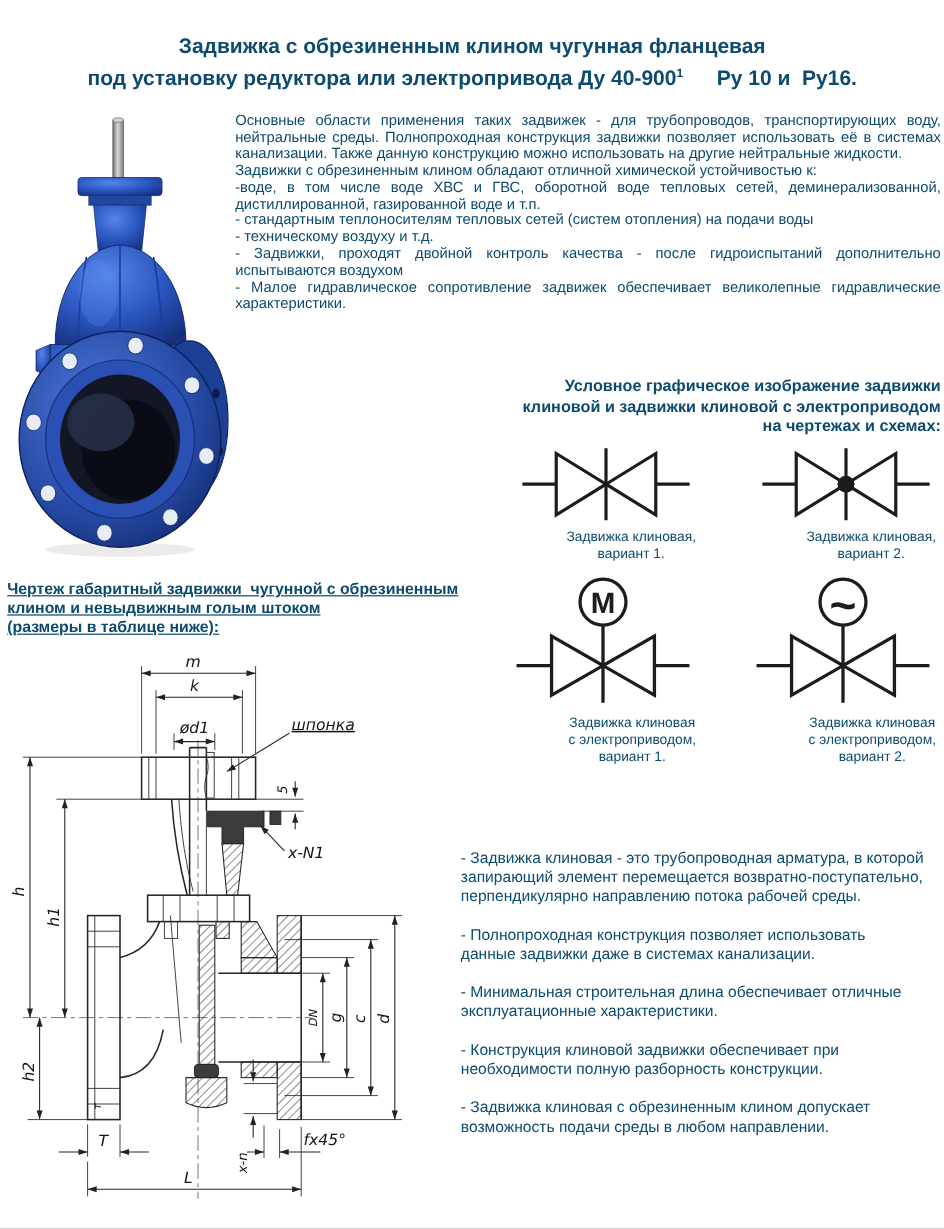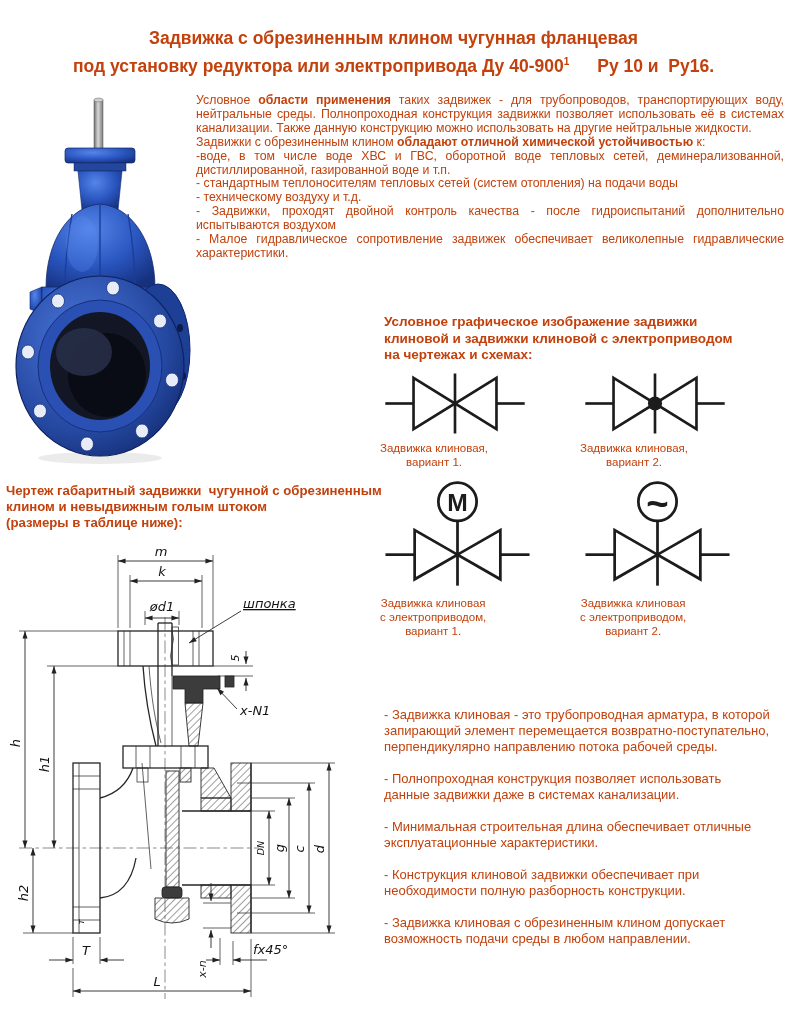--- a/index.html
+++ b/index.html
@@ -1,38 +1,38 @@
 <!DOCTYPE html>
 <html><head>
 <meta charset="utf-8">
 <style>
   html,body{margin:0;padding:0;background:#888;}
   .page{position:relative;width:787px;height:1024px;background:#ffffff;overflow:hidden;
-        font-family:"Liberation Sans",sans-serif;color:#c2410c;margin:0 auto;}
+        font-family:"Liberation Sans",sans-serif;color:#0c4a6e;margin:0 auto;}
   .abs{position:absolute;}
-  .b{font-weight:700;}
+  .b{font-weight:400;}
   
   .title{top:26px;left:0;width:100%;text-align:center;font-weight:700;font-size:17.5px;line-height:24px;}
   .title .sup{font-size:10px;vertical-align:super;}
   .title .tail{white-space:pre;margin-left:28px;}
   
   .text1{left:196px;top:94px;width:588px;font-size:12.3px;line-height:13.9px;text-align:justify;}
   .text1 p{margin:0;}
   
-  .symhead{left:384px;top:314px;width:400px;text-align:left;font-weight:700;
+  .symhead{left:384px;top:314px;width:400px;text-align:right;font-weight:700;
            font-size:13.5px;line-height:16.5px;white-space:pre-line;}
   .symgrid{left:380px;top:369px;width:400px;display:flex;flex-wrap:wrap;}
-  .symcell{width:50%;display:flex;flex-direction:column;align-items:flex-start;box-sizing:border-box;}
+  .symcell{width:50%;display:flex;flex-direction:column;align-items:flex-end;box-sizing:border-box;}
   .symcell.r2{margin-top:9px;}
   .cap{font-size:11.5px;line-height:14px;text-align:center;white-space:pre-line;margin-top:3px;}
   .sym line,.sym polygon,.sym circle{stroke:#1c1c1c;stroke-width:3;fill:none;}
   .sym .dot{fill:#1c1c1c;stroke:none;}
   .sym text{font-family:"Liberation Sans",sans-serif;font-weight:700;fill:#1c1c1c;}
   
-  .drawhead{left:6px;top:483px;width:382px;font-weight:700;font-size:13.2px;line-height:16px;white-space:pre-wrap;}
+  .drawhead{left:6px;top:483px;width:382px;font-weight:700;font-size:13.2px;line-height:16px;white-space:pre-wrap;text-decoration:underline;}
   
   .features{left:368px;top:691px;width:418px;font-size:13px;line-height:16px;}
   .features div{margin:16px;}
   
   .draw .o{fill:none;stroke:#262626;stroke-width:1.3;}
   .draw .t{fill:none;stroke:#2e2e2e;stroke-width:0.75;}
   .draw .dm{fill:none;stroke:#262626;stroke-width:0.9;}
   .draw .cl{fill:none;stroke:#5a5a5a;stroke-width:0.7;stroke-dasharray:13 3.5 3.5 3.5;}
   .draw .ht{fill:url(#hatch);stroke:#262626;stroke-width:0.9;}
   .draw .dk{fill:#3c3c3c;stroke:#222;stroke-width:0.8;}
@@ -95,21 +95,21 @@
     <ellipse cx="134" cy="339" rx="6.5" ry="7" fill="#e7ecf7" stroke="#16307e" stroke-width="0.8"></ellipse>
     <ellipse cx="79" cy="352" rx="6.5" ry="7" fill="#e7ecf7" stroke="#16307e" stroke-width="0.8"></ellipse>
     <ellipse cx="32" cy="319" rx="6.5" ry="7" fill="#e7ecf7" stroke="#16307e" stroke-width="0.8"></ellipse>
     <ellipse cx="20" cy="260" rx="6.5" ry="7" fill="#e7ecf7" stroke="#16307e" stroke-width="0.8"></ellipse>
     <ellipse cx="50" cy="209" rx="6.5" ry="7" fill="#e7ecf7" stroke="#16307e" stroke-width="0.8"></ellipse>
     <ellipse cx="105" cy="196" rx="6.5" ry="7" fill="#e7ecf7" stroke="#16307e" stroke-width="0.8"></ellipse>
     <ellipse cx="152" cy="229" rx="6.5" ry="7" fill="#e7ecf7" stroke="#16307e" stroke-width="0.8"></ellipse>
   </svg>
 
   <section class="abs text1">
-    <p><span>Условное </span><span class="b">области применения</span><span> таких задвижек - для трубопроводов, транспортирующих воду, нейтральные среды. Полнопроходная конструкция задвижки позволяет использовать её в системах канализации. Также данную конструкцию можно использовать на другие нейтральные жидкости.</span></p>
+    <p><span>Основные </span><span class="b">области применения</span><span> таких задвижек - для трубопроводов, транспортирующих воду, нейтральные среды. Полнопроходная конструкция задвижки позволяет использовать её в системах канализации. Также данную конструкцию можно использовать на другие нейтральные жидкости.</span></p>
     <p><span>Задвижки с обрезиненным клином </span><span class="b">обладают отличной химической устойчивостью</span><span> к:</span></p>
     <div>-воде, в том числе воде ХВС и ГВС, оборотной воде тепловых сетей, деминерализованной, дистиллированной, газированной воде и т.п.</div>
     <div>- стандартным теплоносителям тепловых сетей (систем отопления) на подачи воды</div>
     <div>- техническому воздуху и т.д.</div>
     <div>- Задвижки, проходят двойной контроль качества - после гидроиспытаний дополнительно испытываются воздухом</div>
     <div>- Малое гидравлическое сопротивление задвижек обеспечивает великолепные гидравлические характеристики.</div>
   </section>
 
   <section class="abs symhead">Условное графическое изображение задвижки
 клиновой и задвижки клиновой с электроприводом

